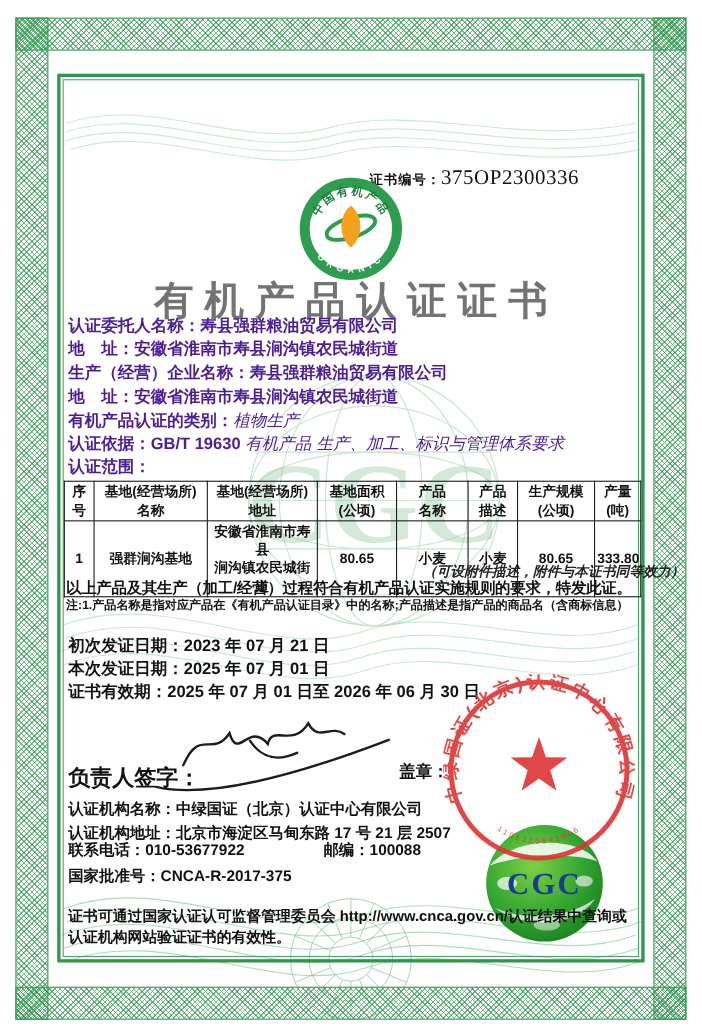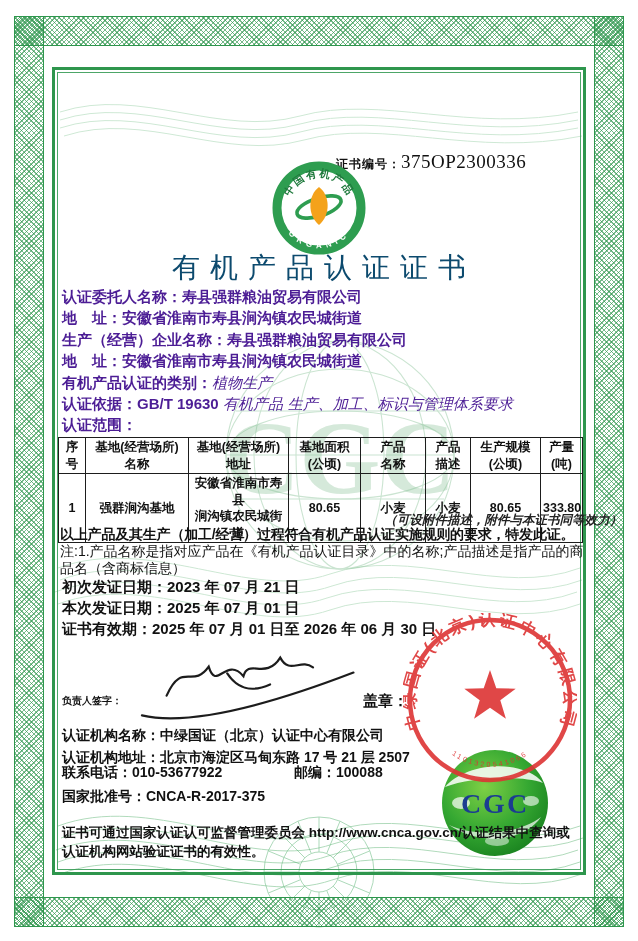--- a/index.html
+++ b/index.html
@@ -25,21 +25,21 @@
   .watermark { position:absolute; left:200px; top:315px; z-index:1; }
 
   
   .cert-no { position:absolute; top:151px; left:336px; z-index:3; white-space:nowrap; }
   .cert-no .lbl { font-size:12px; font-weight:700; letter-spacing:1px; }
   .cert-no .num { font-family:"Liberation Serif", serif; font-size:19px; letter-spacing:.5px; }
 
   .logo { position:absolute; left:271px; top:160px; z-index:3; }
 
   .title { position:absolute; top:249px; left:0; right:0; text-align:center; z-index:3;
-           font-size:28px; font-weight:400; letter-spacing:10px; text-indent:10px; color:#0c4a6e; }
+           font-size:36px; font-weight:700; letter-spacing:10px; text-indent:10px; color:#737373; }
 
   
   .info { position:absolute; left:62px; top:286px; width:534px; z-index:3;
           font-size:15px; font-weight:600; color:#4c1d95; }
   .iline { height:21.4px; line-height:21.4px; white-space:nowrap; }
   .kai { font-family:"DejaVu Serif", serif; font-style:italic; font-weight:500; }
 
   
   table.ctable { position:absolute; left:58px; top:437px; width:524px; z-index:3;
                  border-collapse:collapse; table-layout:fixed; font-size:12.5px; color:#111; }
@@ -47,26 +47,26 @@
                  padding:1px 2px; font-weight:600; white-space:pre-line; line-height:1.32; }
   .ctable th { height:33px; }
   .ctable td { height:40px; }
 
   .tnote { position:absolute; left:58px; top:512px; width:564px; text-align:right; z-index:3;
            font-size:12.5px; font-weight:600; font-family:"DejaVu Serif", serif; font-style:italic; color:#222; }
 
   .stmt  { position:absolute; left:60px; top:526px; width:540px; z-index:3;
            font-size:14px; font-weight:600; letter-spacing:-.2px; white-space:nowrap; }
   .note2 { position:absolute; left:60px; top:543px; width:530px; z-index:3;
-           font-size:14px; font-weight:400; line-height:17px; }
+           font-size:11px; font-weight:700; line-height:17px; }
 
   .dline { position:absolute; left:62px; z-index:3; font-size:15px; font-weight:600; white-space:nowrap; }
   .d1 { top:578px; } .d2 { top:599px; } .d3 { top:620px; }
 
-  .sig-label  { position:absolute; left:62px;  top:694px; z-index:3; font-size:10px; font-weight:600; }
+  .sig-label  { position:absolute; left:62px;  top:694px; z-index:3; font-size:20px; font-weight:600; }
   .seal-label { position:absolute; left:363px; top:692px; z-index:3; font-size:15px; font-weight:600; }
   .signature  { position:absolute; left:132px; top:642px; z-index:4; }
 
   .arow { position:absolute; left:62px; width:524px; z-index:4; font-size:14px; font-weight:600; white-space:nowrap; }
   .a-name { top:727px; } .a-addr { top:749px; } .a-phone { top:764px; } .a-appr { top:788px; }
   .postcode { position:absolute; left:232px; }
 
   .footer { position:absolute; left:62px; top:823px; width:534px; z-index:4;
             font-size:13.5px; font-weight:600; line-height:19px; }
 

